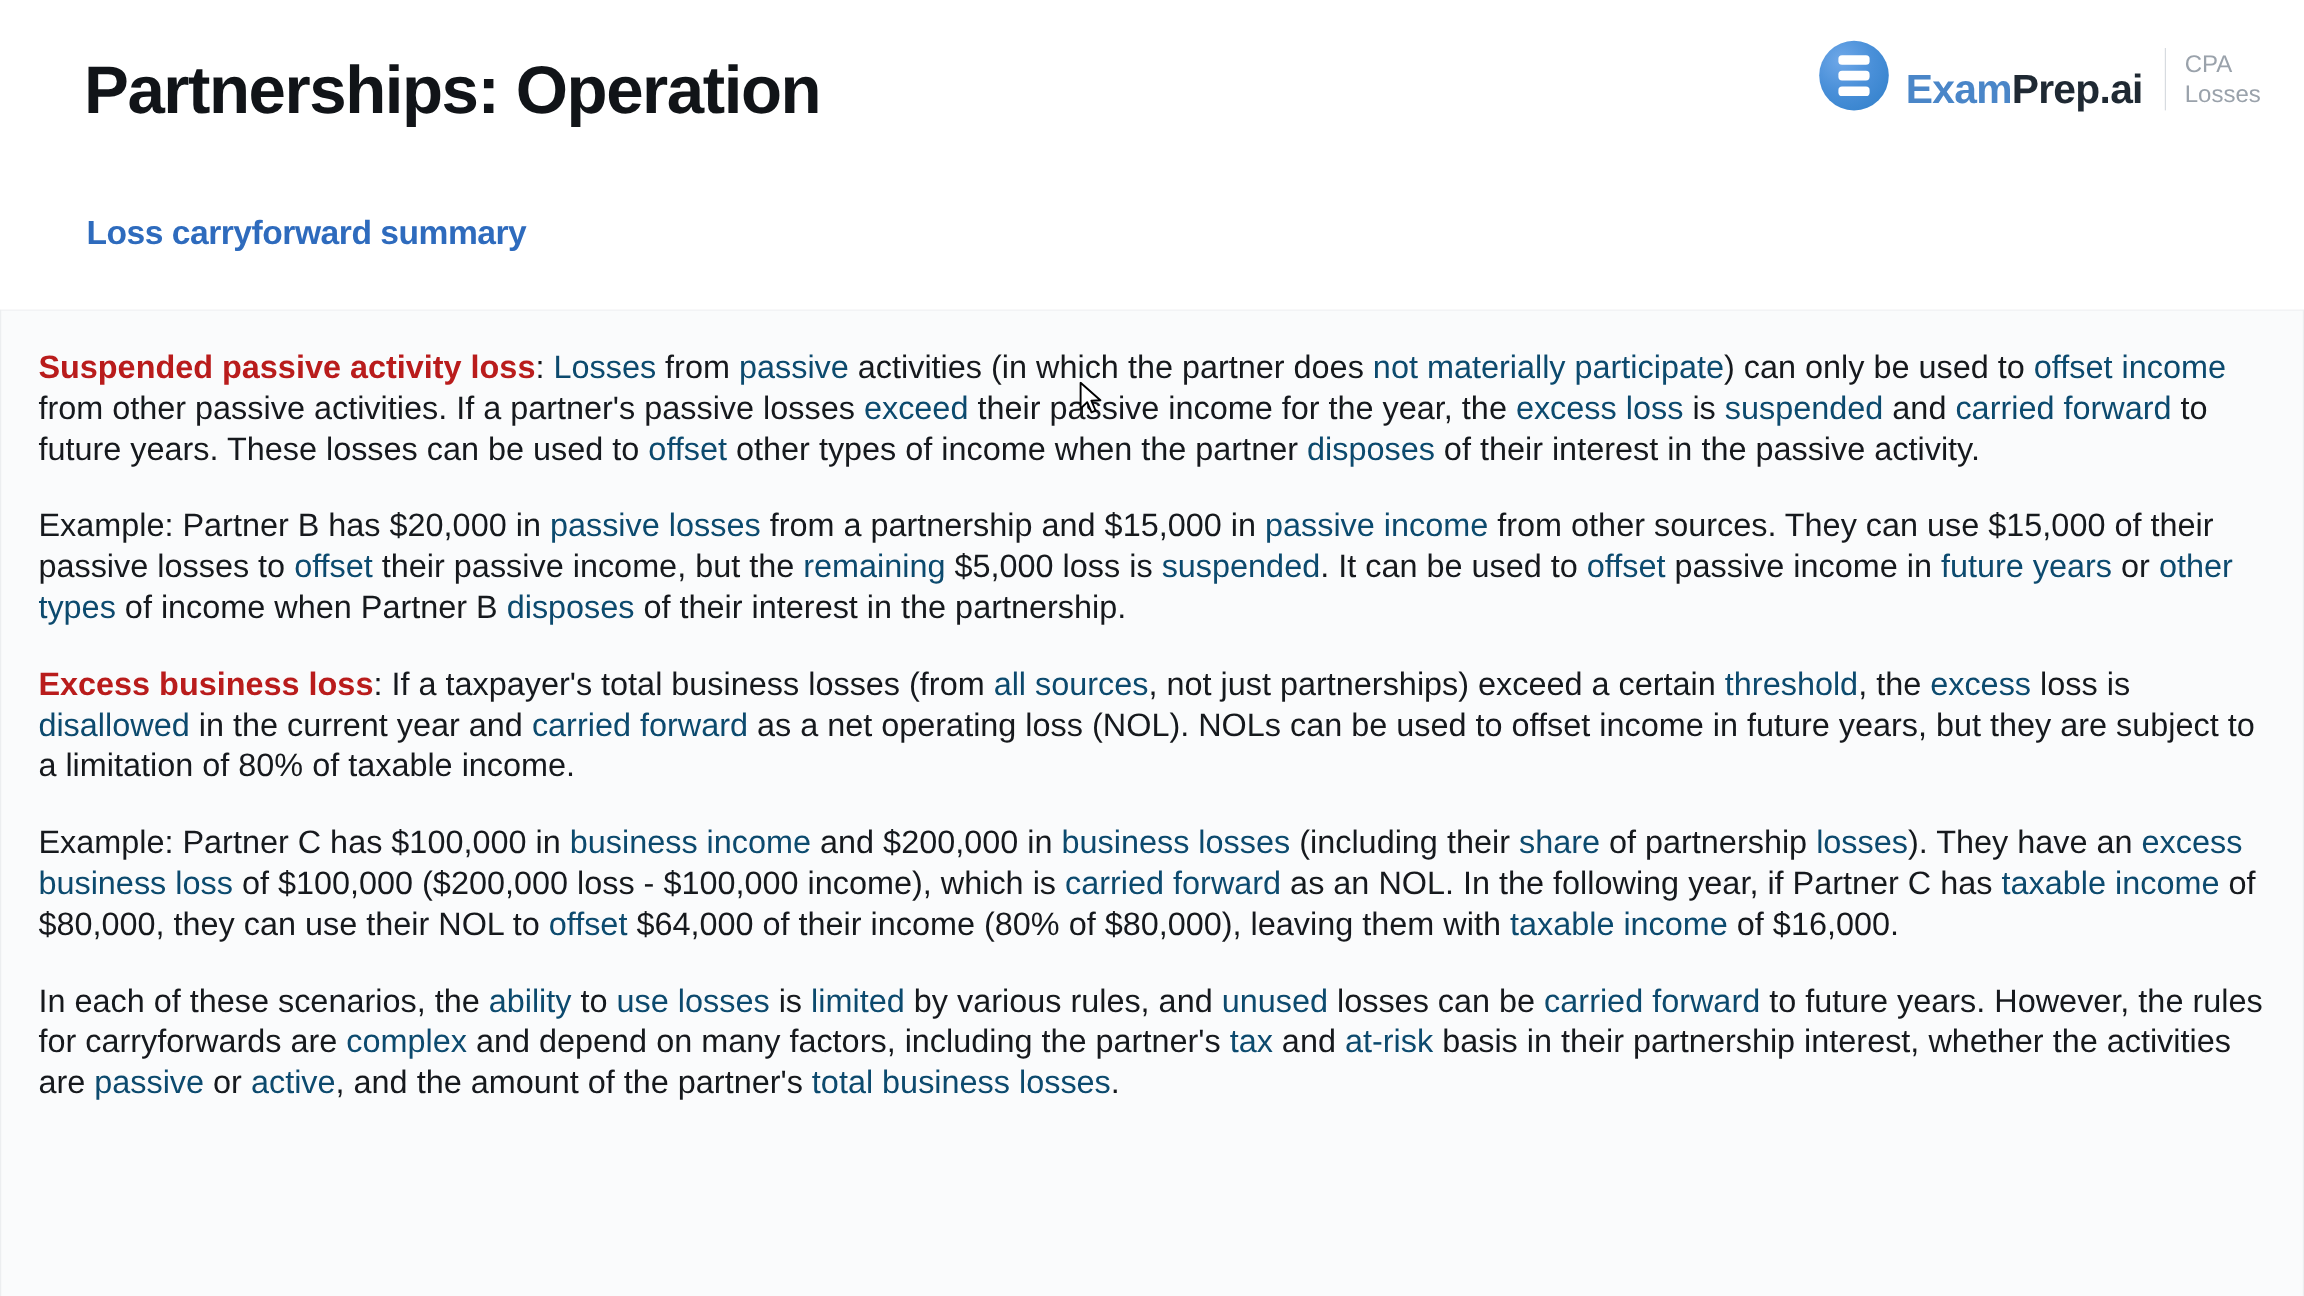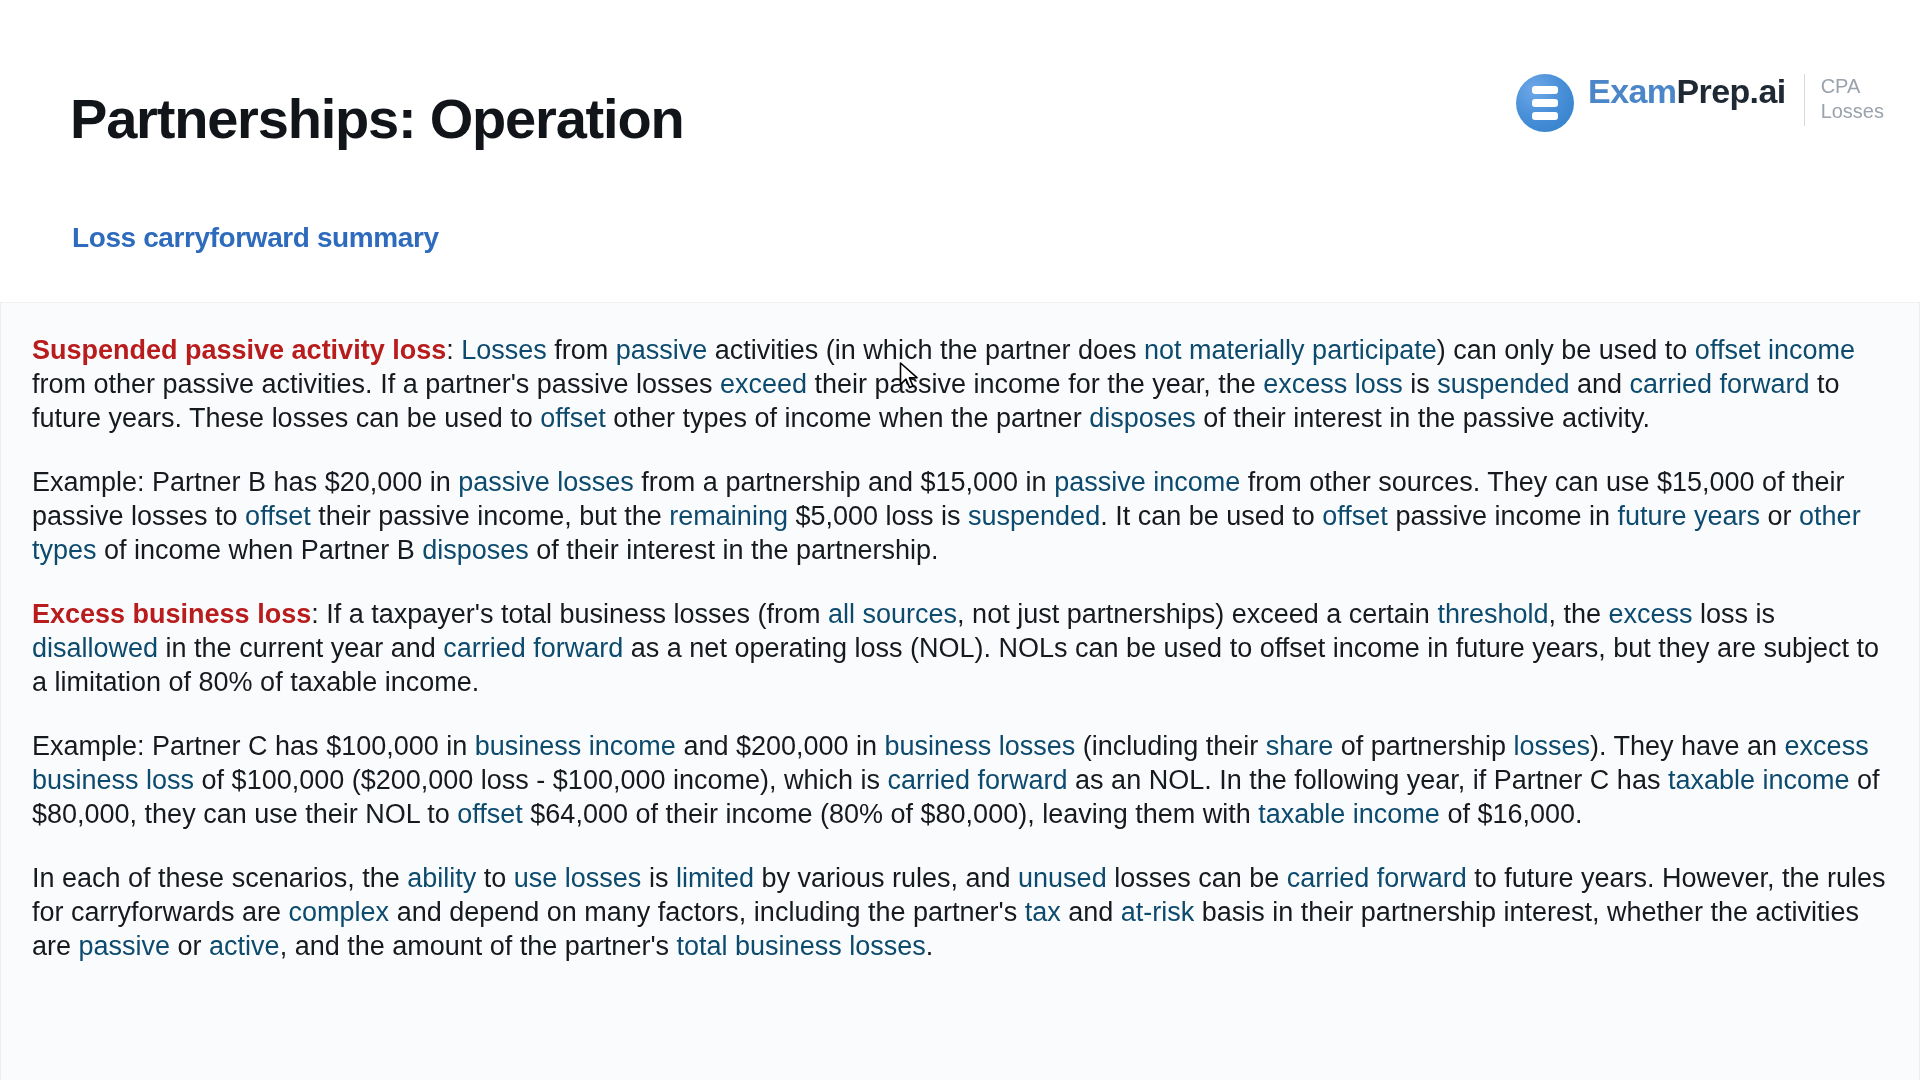--- a/index.html
+++ b/index.html
@@ -9,36 +9,35 @@
     background: #ffffff;
     font-family: "Liberation Sans", sans-serif;
     overflow: hidden;
   }
 
   .page {
     position: relative;
     width: 1920px;
     height: 762px;
     background: #ffffff;
-    margin-top: 44px;
   }
 
   
   .header {
     position: relative;
     height: 258px;
     padding: 0;
   }
 
   .brand {
     position: absolute;
     top: 30px;
     right: 36px;
     display: flex;
-    align-items: flex-start;
+    align-items: flex-end;
     height: 62px;
   }
   .brand-mark {
     width: 58px; height: 58px;
     border-radius: 50%;
     background: radial-gradient(circle at 32% 28%, #6fa8e8 0%, #4a90d9 45%, #2f7ec8 100%);
     display: flex;
     flex-direction: column;
     align-items: center;
     justify-content: center;

